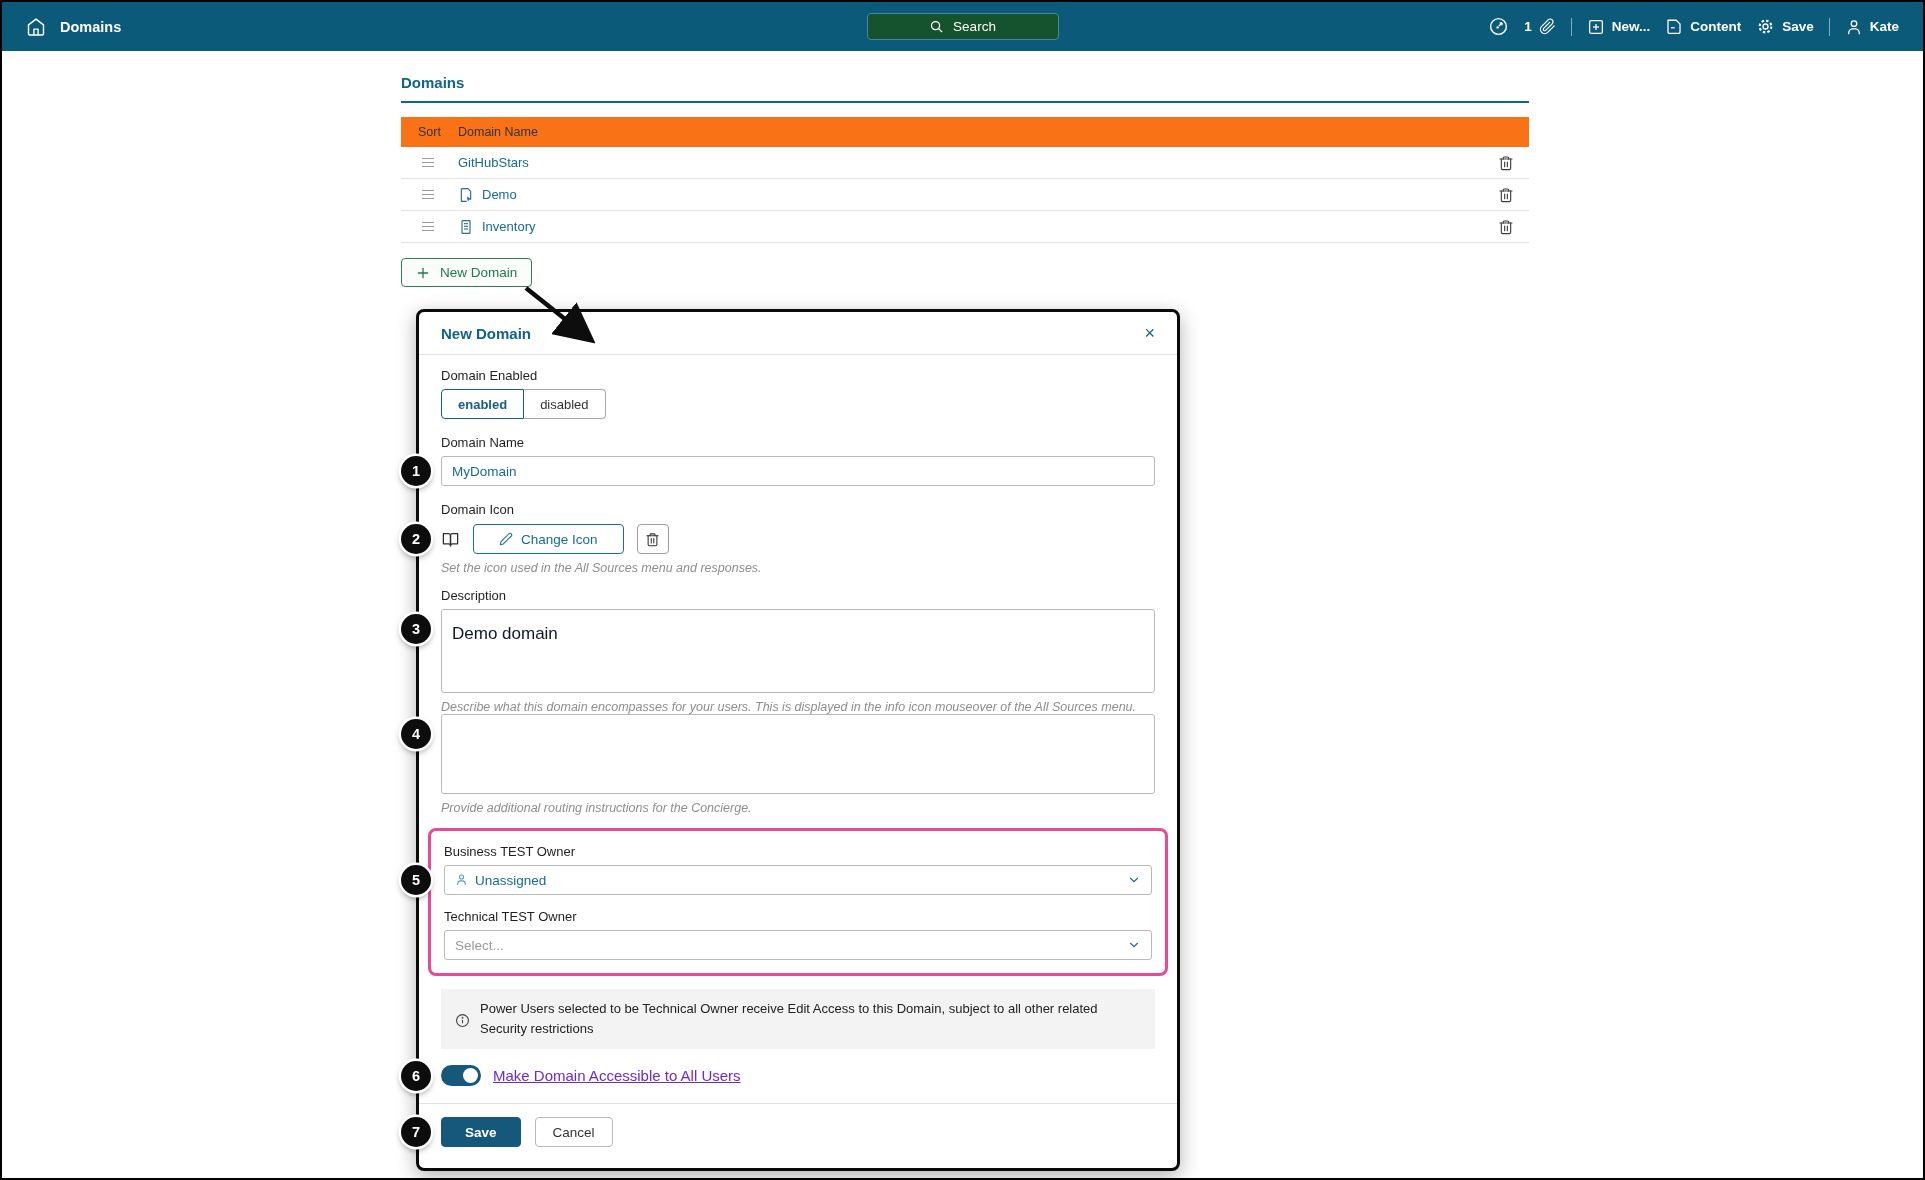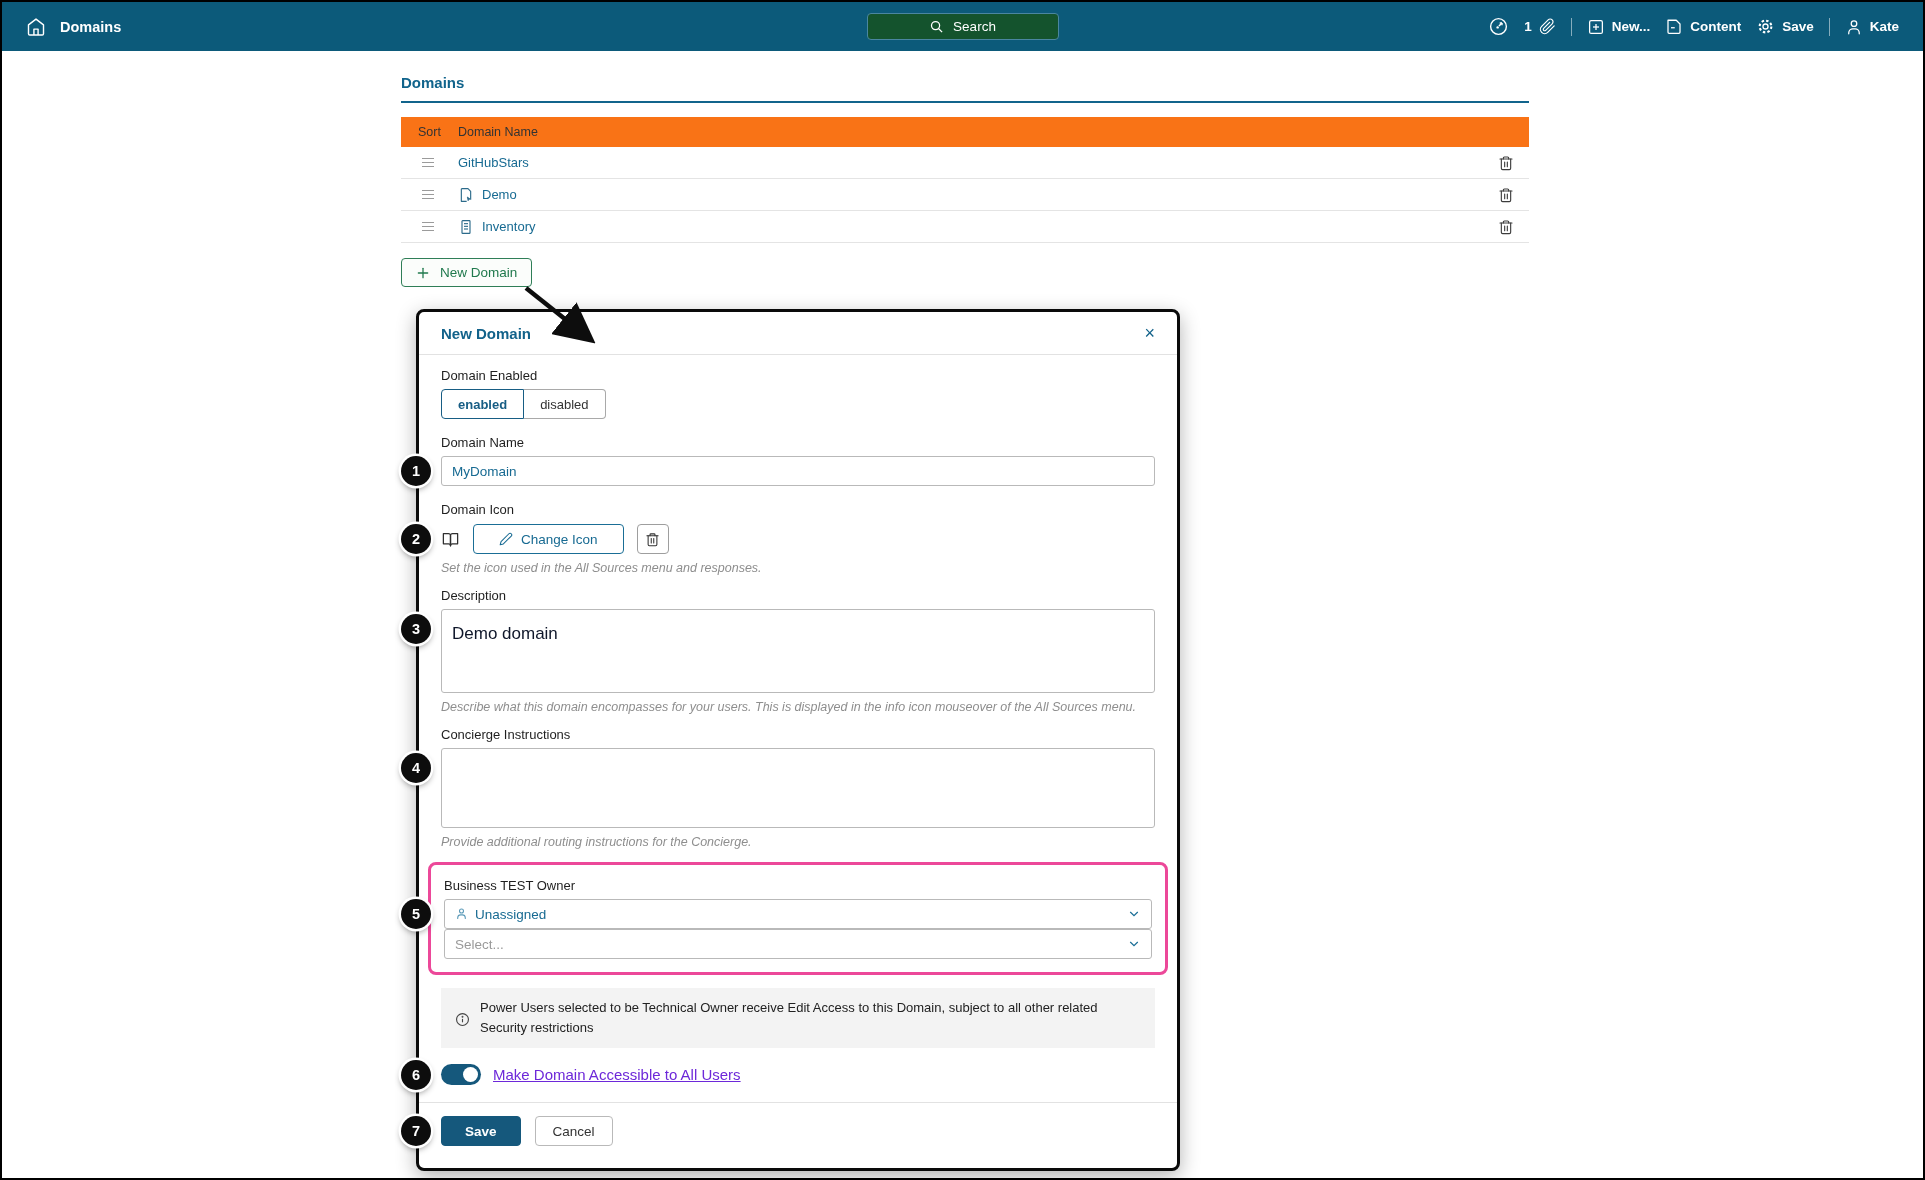--- a/index.html
+++ b/index.html
@@ -344,21 +344,20 @@
 
     
     <div class="field-label">Description</div>
     <div class="rel">
       <span class="badge" style="top:5px;">3</span>
       <textarea class="textarea ta-desc" style="">Demo domain</textarea>
     </div>
     <div class="helper" style="margin-top:3px;">Describe what this domain encompasses for your users. This is displayed in the info icon mouseover of the All Sources menu.</div>
 
     
-    <div class="field-label">Concierge Instructions</div>
     <div class="rel">
       <span class="badge" style="top:5px;">4</span>
       <textarea class="textarea ta-conc" style=""></textarea>
     </div>
     <div class="helper" style="margin-top:3px;">Provide additional routing instructions for the Concierge.</div>
 
     
     <div class="owners-box">
       <div class="field-label">Business TEST Owner</div>
       <div class="rel">
@@ -373,20 +372,21 @@
             </span>
             <span>Unassigned</span>
           </span>
           <span class="chev">
             <svg width="14" height="14" viewBox="0 0 24 24" fill="none" stroke="#1a6e96" stroke-width="2" stroke-linecap="round">
                 <polyline points="6 9 12 15 18 9"></polyline>
               </svg>
           </span>
         </div>
       </div>
+      <div class="field-label" style="margin-top:14px;">Technical TEST Owner</div>
       <div class="select">
         <span class="select-placeholder">Select...</span>
         <span class="chev">
           <svg width="14" height="14" viewBox="0 0 24 24" fill="none" stroke="#1a6e96" stroke-width="2" stroke-linecap="round">
               <polyline points="6 9 12 15 18 9"></polyline>
             </svg>
         </span>
       </div>
     </div>
 

